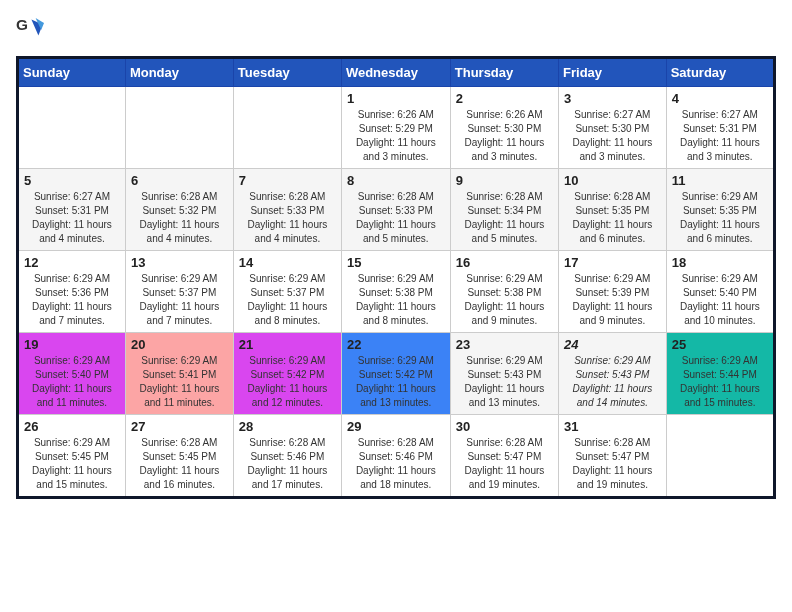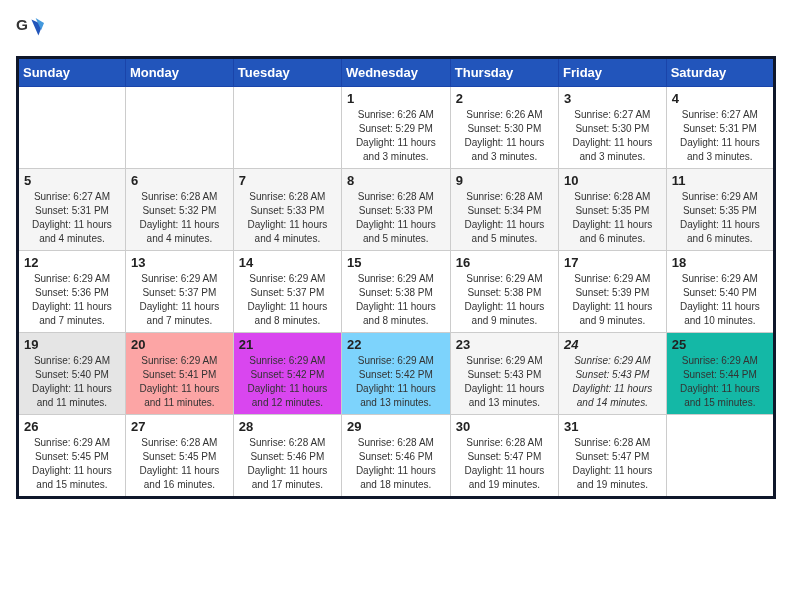--- a/index.html
+++ b/index.html
@@ -191,33 +191,33 @@
         <td>
           <span class="day-number">17</span>
           <div class="day-info">Sunrise: 6:29 AM<br>Sunset: 5:39 PM<br>Daylight: 11 hours and 9 minutes.</div>
         </td>
         <td>
           <span class="day-number">18</span>
           <div class="day-info">Sunrise: 6:29 AM<br>Sunset: 5:40 PM<br>Daylight: 11 hours and 10 minutes.</div>
         </td>
       </tr>
       <tr>
-        <td style="background-color: #e5e5e5;">
+        <td style="background-color: #d946ef;">
           <span class="day-number">19</span>
           <div class="day-info">Sunrise: 6:29 AM<br>Sunset: 5:40 PM<br>Daylight: 11 hours and 11 minutes.</div>
         </td>
         <td style="background-color: #fca5a5;">
           <span class="day-number">20</span>
           <div class="day-info">Sunrise: 6:29 AM<br>Sunset: 5:41 PM<br>Daylight: 11 hours and 11 minutes.</div>
         </td>
         <td style="background-color: #d946ef;">
           <span class="day-number">21</span>
           <div class="day-info">Sunrise: 6:29 AM<br>Sunset: 5:42 PM<br>Daylight: 11 hours and 12 minutes.</div>
         </td>
-        <td style="background-color: #7dd3fc;">
+        <td style="background-color: #3b82f6;">
           <span class="day-number">22</span>
           <div class="day-info">Sunrise: 6:29 AM<br>Sunset: 5:42 PM<br>Daylight: 11 hours and 13 minutes.</div>
         </td>
         <td style="background-color: rgb(245, 245, 245);">
           <span class="day-number">23</span>
           <div class="day-info">Sunrise: 6:29 AM<br>Sunset: 5:43 PM<br>Daylight: 11 hours and 13 minutes.</div>
         </td>
         <td style="background-color: rgb(245, 245, 245); font-style: italic;">
           <span class="day-number">24</span>
           <div class="day-info">Sunrise: 6:29 AM<br>Sunset: 5:43 PM<br>Daylight: 11 hours and 14 minutes.</div>

